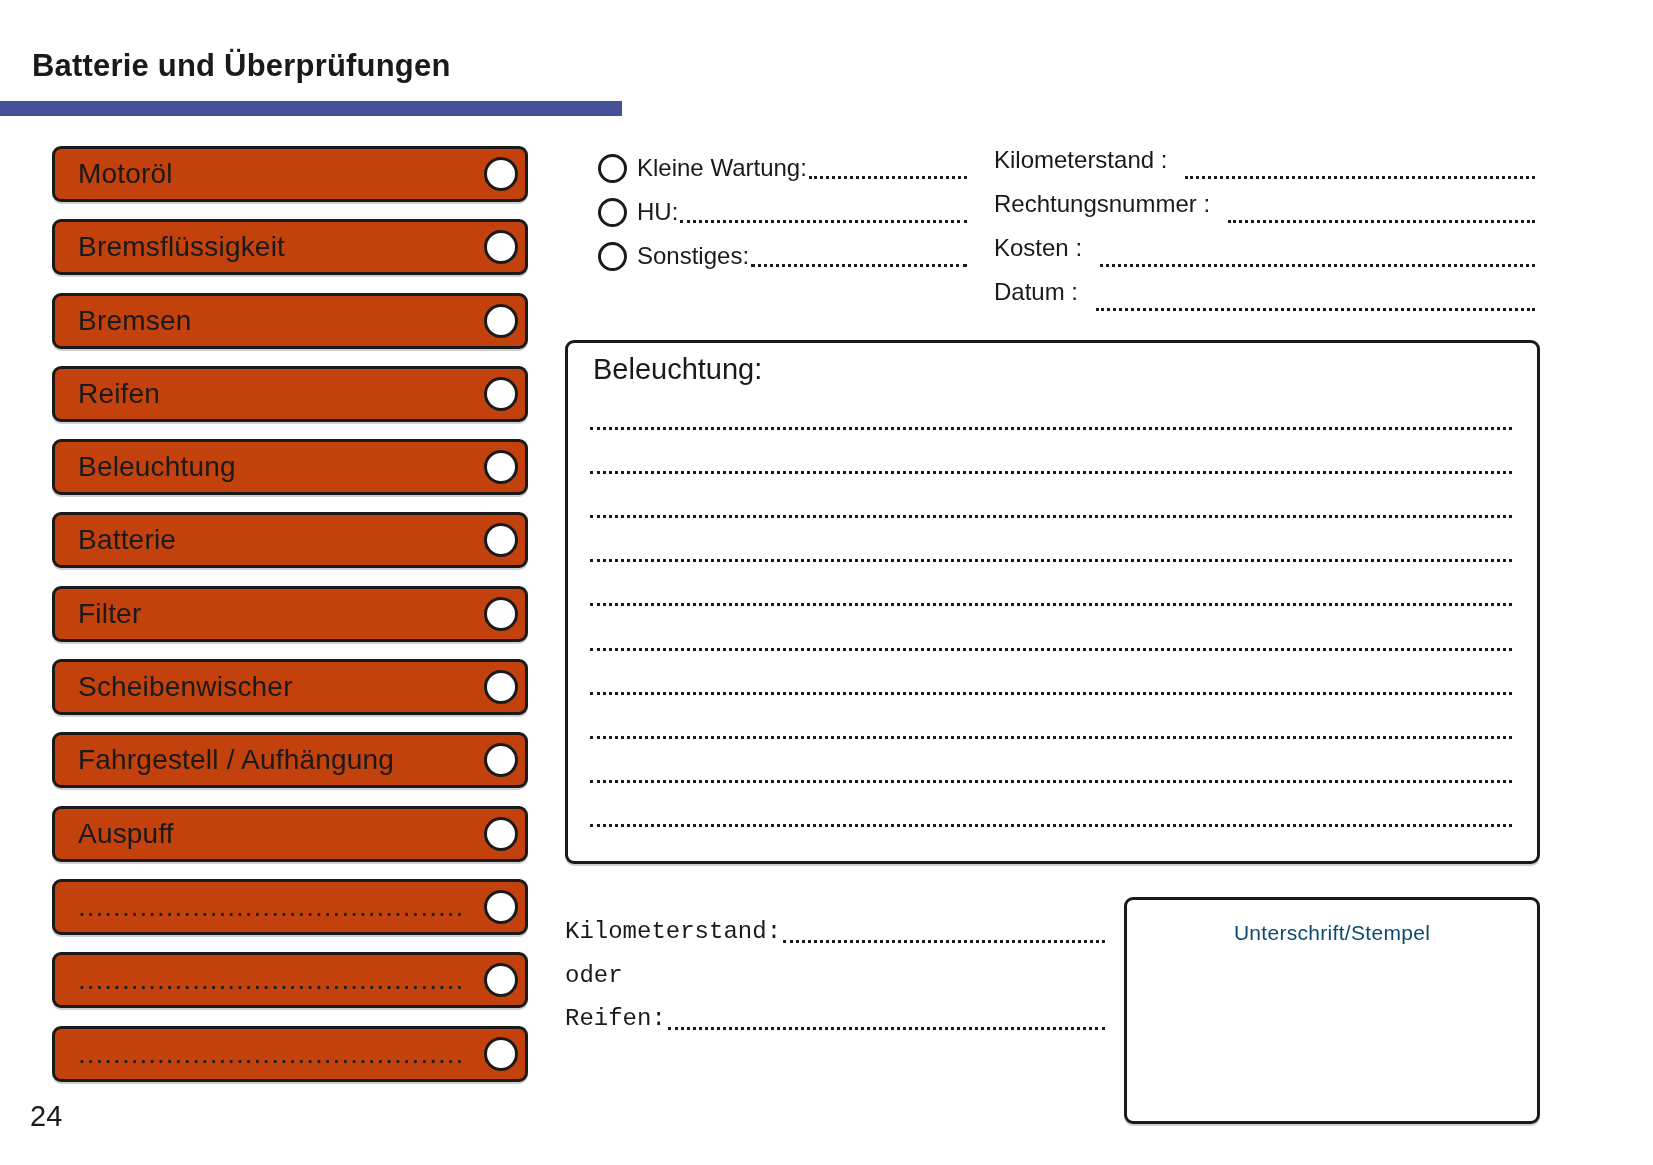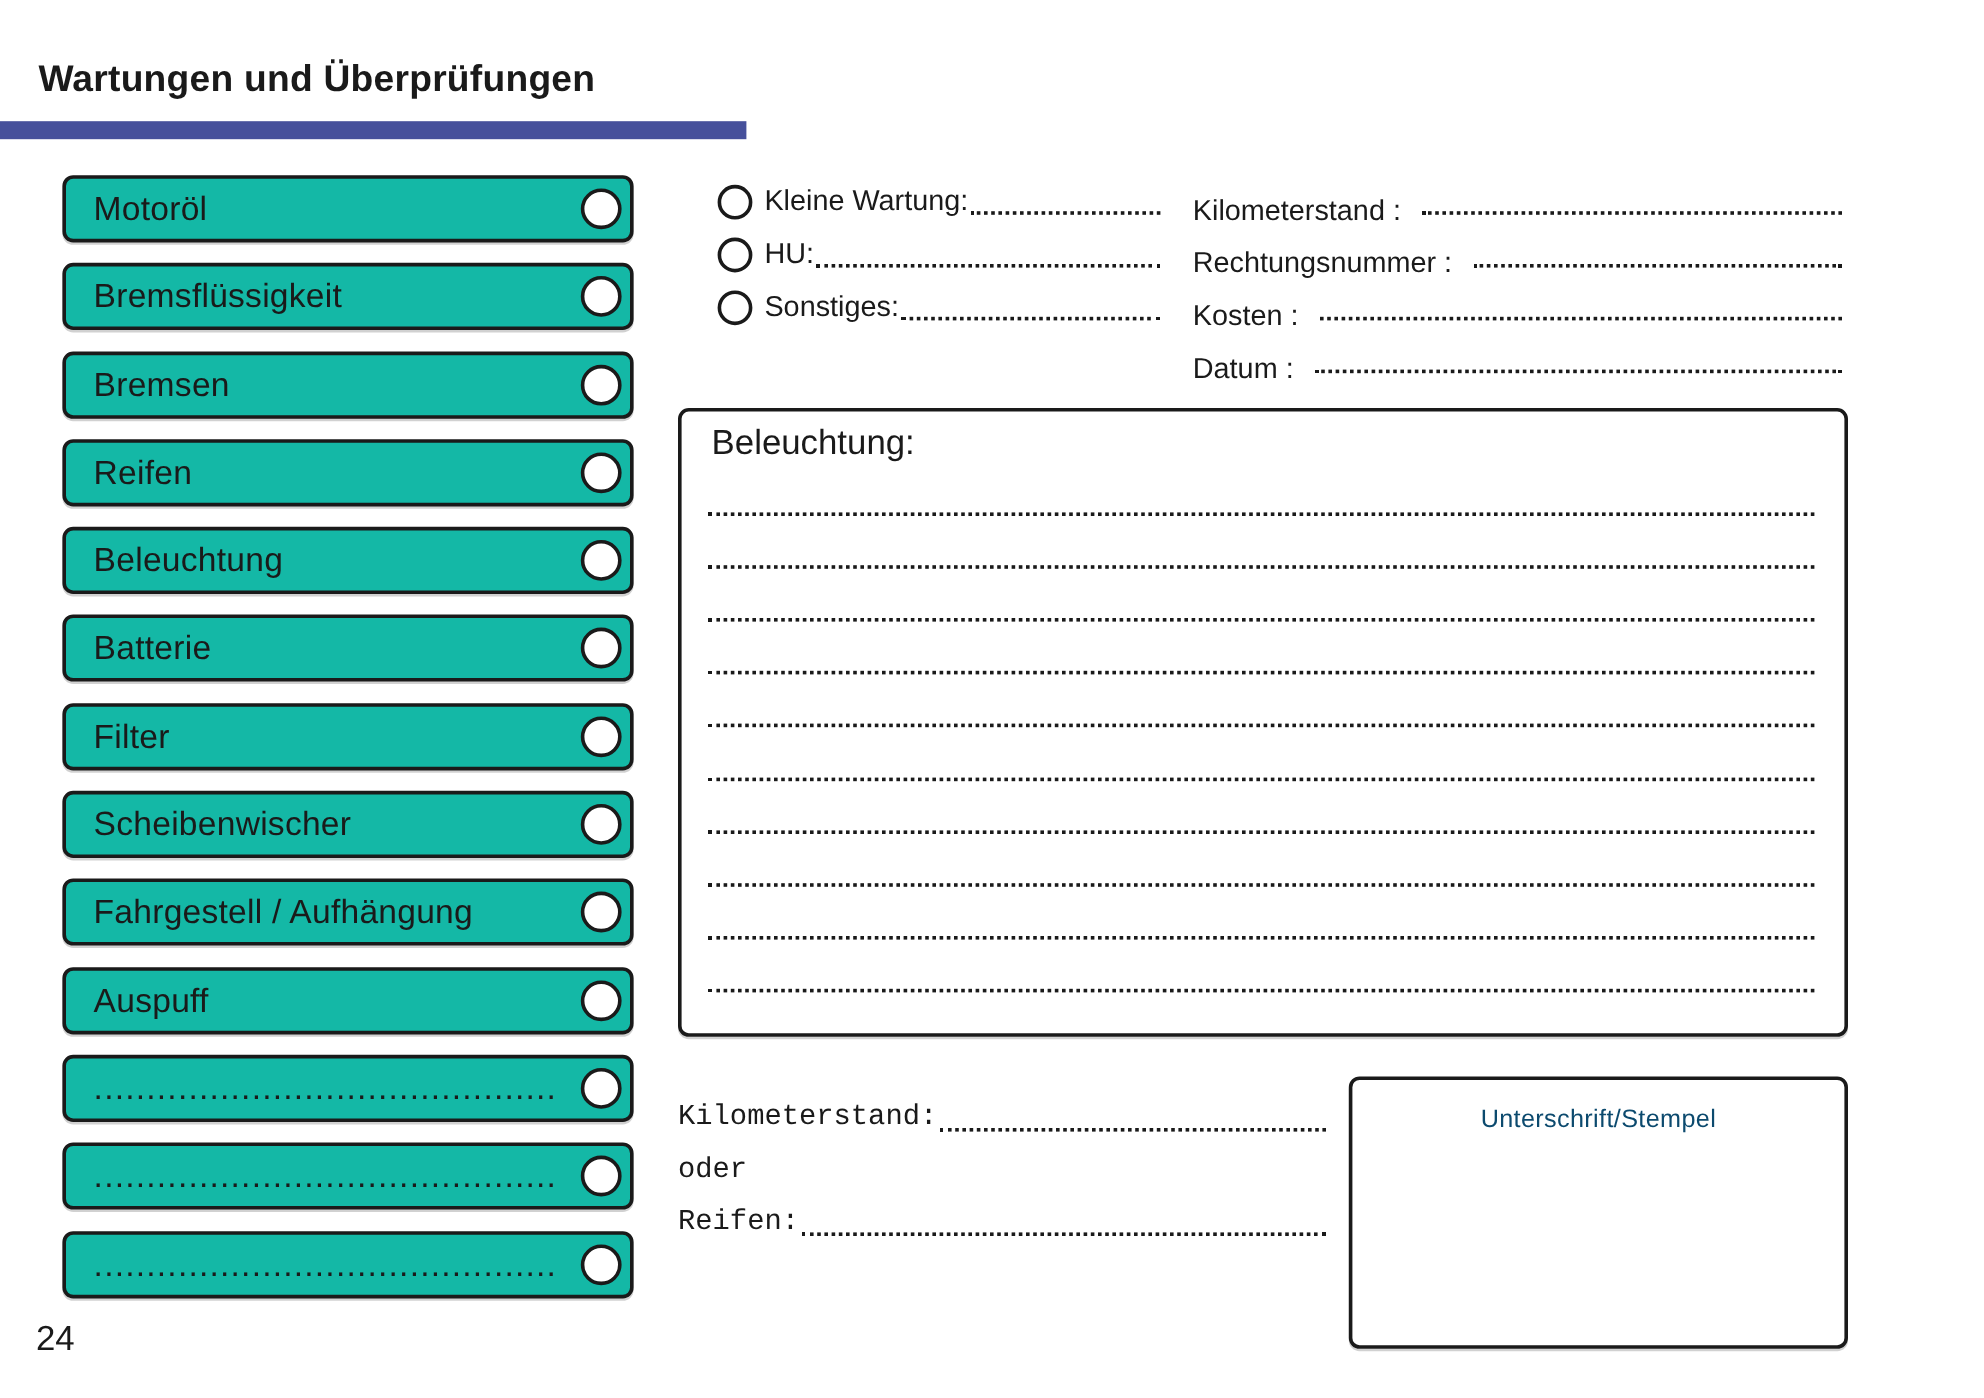--- a/index.html
+++ b/index.html
@@ -22,21 +22,21 @@
 
   
   .checklist { position:absolute; left:52px; top:146px; width:476px; }
   .check-box {
     display:flex; align-items:center; justify-content:space-between;
     width:476px; height:56px;
     border:3px solid #1a1a1a; border-radius:9px;
     padding:0 7px 0 23px;
     margin-bottom:17.3px;
     box-shadow:0 2px 0 rgba(0,0,0,0.18);
-    background:#14b8a6;
+    background:#c2410c;
   }
   .check-box .item-label { font-size:28px; white-space:nowrap; letter-spacing:0.2px; }
   .check-box .item-label.dots { letter-spacing:1px; }
   .check-circle {
     width:34px; height:34px; flex-shrink:0;
     border:3px solid #1a1a1a; border-radius:50%;
     background:#fff;
   }
 
   
@@ -48,21 +48,21 @@
   }
   .radio-row .row-label { font-size:24px; margin-left:10px; white-space:nowrap; }
   .leader {
     flex:1; align-self:flex-end;
     border-bottom:3px dotted #1a1a1a;
     margin-bottom:11px; margin-left:2px; min-width:20px;
   }
 
   
   .invoice-fields { position:absolute; left:994px; top:146px; width:541px; }
-  .field-row { display:flex; align-items:flex-end; height:44px;gap:16px; }
+  .field-row { display:flex; align-items:flex-start; height:44px;gap:16px; }
   .field-row .row-label { font-size:24px; white-space:nowrap; }
 
   
   .remarks-box {
     position:absolute; left:565px; top:340px;
     width:975px; height:524px;
     border:3px solid #1a1a1a; border-radius:9px;
     box-shadow:0 2px 0 rgba(0,0,0,0.18);
   }
   .remarks-title {
@@ -92,21 +92,21 @@
   .signature-label {
     margin-top:21px; text-align:center;
     font-size:21px; color:#8e8e8e; letter-spacing:0.3px;
   }
 
   .page-number { position:absolute; left:30px; top:1100px; font-size:29px; }
 </style>
 </head>
 <body>
 
-<div class="page-title">Wartungen und Überprüfungen</div>
+<div class="page-title">Batterie und Überprüfungen</div>
 <div class="title-bar" style="background-color: rgb(70, 80, 155);"></div>
 
 <div class="checklist">
   <div class="check-box">
     <span class="item-label">Motoröl</span>
     <span class="check-circle"></span>
   </div>
   <div class="check-box">
     <span class="item-label">Bremsflüssigkeit</span>
     <span class="check-circle"></span>

